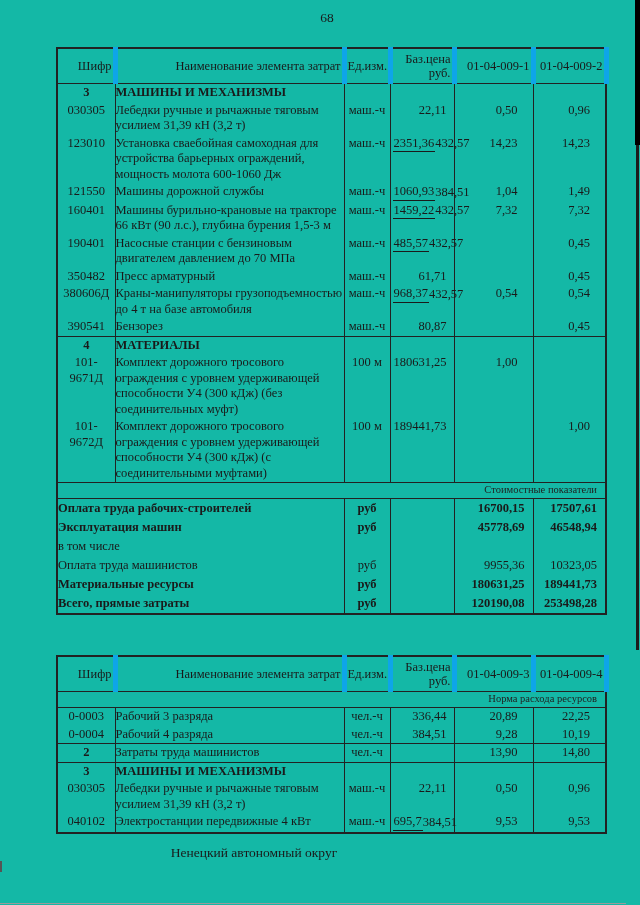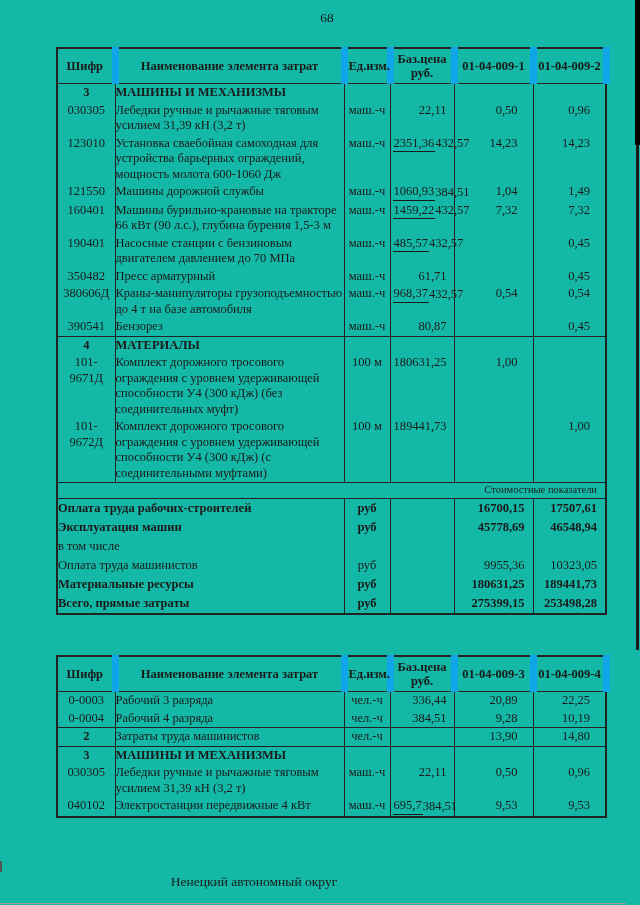--- a/index.html
+++ b/index.html
@@ -20,22 +20,22 @@
   }
   #t1{top:47px;}
   #t2{top:655px;}
   .doc-table col.c-code{width:58px;}
   .doc-table col.c-name{width:229px;}
   .doc-table col.c-unit{width:46px;}
   .doc-table col.c-price{width:64px;}
   .doc-table col.c-v1{width:79px;}
   .doc-table col.c-v2{width:73px;}
   th{
-    border-left:1px solid #222; border-right:7px solid #0ea5e9; border-bottom:1px solid #222;
-    font-weight:bold; text-align:center; vertical-align:middle;
+    border-left:1px solid #222; border-right:5px solid #0ea5e9; border-bottom:1px solid #222;
+    font-weight:normal; text-align:right; vertical-align:middle;
     padding:3px 1px; height:28px; font-size:12.5px; line-height:14px;
   }
   td{
     border-left:1px solid #222; border-right:1px solid #222;
     vertical-align:top; padding:1px 2px;
   }
   td.code{text-align:center; padding:1px 1px;}
   td.name{text-align:left; padding:1px 0;margin-top:28px;}
   td.unit{text-align:center;}
   td.price{text-align:right; padding-right:7px;}
@@ -48,21 +48,21 @@
     font-family:Liberation Serif, serif;
     font-size:10.5px; line-height:12px; color:#222;
   }
   tr.sum td{line-height:17px; height:17px;}
   tr.sum td.label{padding-left:0;}
   tr.sum td.val{padding-right:8px;margin-left:21px;}
   tr.sum.b td{font-weight:bold;}
   .fr{display:inline-flex; flex-direction:row; align-items:center; line-height:15.5px;}
   .fr .fn{border-bottom:1px solid #1a1a1a; padding:0 1px;}
   #footer{
-    position:absolute; top:874px; left:0; width:508px; text-align:center;
+    position:absolute; top:845px; left:0; width:508px; text-align:center;
     font-size:13.5px;
   }
   .artifact{position:absolute;}
   #art-right-top{left:635px; top:0; width:5px; height:145px; background:#000;}
   #art-right-mid{left:636px; top:145px; width:3px; height:505px; background:#1c1c1c;}
   #art-bottom{left:0; top:903px; width:626px; height:1px; background:#9a9a9a;}
   #art-left-mark{left:0; top:861px; width:2px; height:11px; background:#555;}
 </style>
 </head>
 <body>
@@ -239,21 +239,21 @@
       <td class="label" colspan="2">Материальные ресурсы</td>
       <td class="unit">руб</td>
       <td></td>
       <td class="val">180631,25</td>
       <td class="val">189441,73</td>
     </tr>
     <tr class="sum b">
       <td class="label" colspan="2">Всего, прямые затраты</td>
       <td class="unit">руб</td>
       <td></td>
-      <td class="val">275399,15</td>
+      <td class="val">120190,08</td>
       <td class="val">253498,28</td>
     </tr>
   </tbody>
     </table>
 
   <table id="t2" class="doc-table">
     <colgroup>
       <col class="c-code">
         <col class="c-name">
         <col class="c-unit">
@@ -264,20 +264,23 @@
     <tbody>
         <tr>
       <th>Шифр</th>
       <th>Наименование элемента затрат</th>
       <th>Ед.изм.</th>
       <th>Баз.цена руб.</th>
       <th>01-04-009-3</th>
       <th>01-04-009-4</th>
     </tr>
     <tr>
+      <td class="band" colspan="6">Норма расхода ресурсов</td>
+    </tr>
+    <tr>
       <td class="code">0-0003</td>
       <td class="name">Рабочий 3 разряда</td>
       <td class="unit">чел.-ч</td>
       <td class="price">336,44</td>
       <td class="val">20,89</td>
       <td class="val">22,25</td>
     </tr>
     <tr>
       <td class="code">0-0004</td>
       <td class="name">Рабочий 4 разряда</td>

